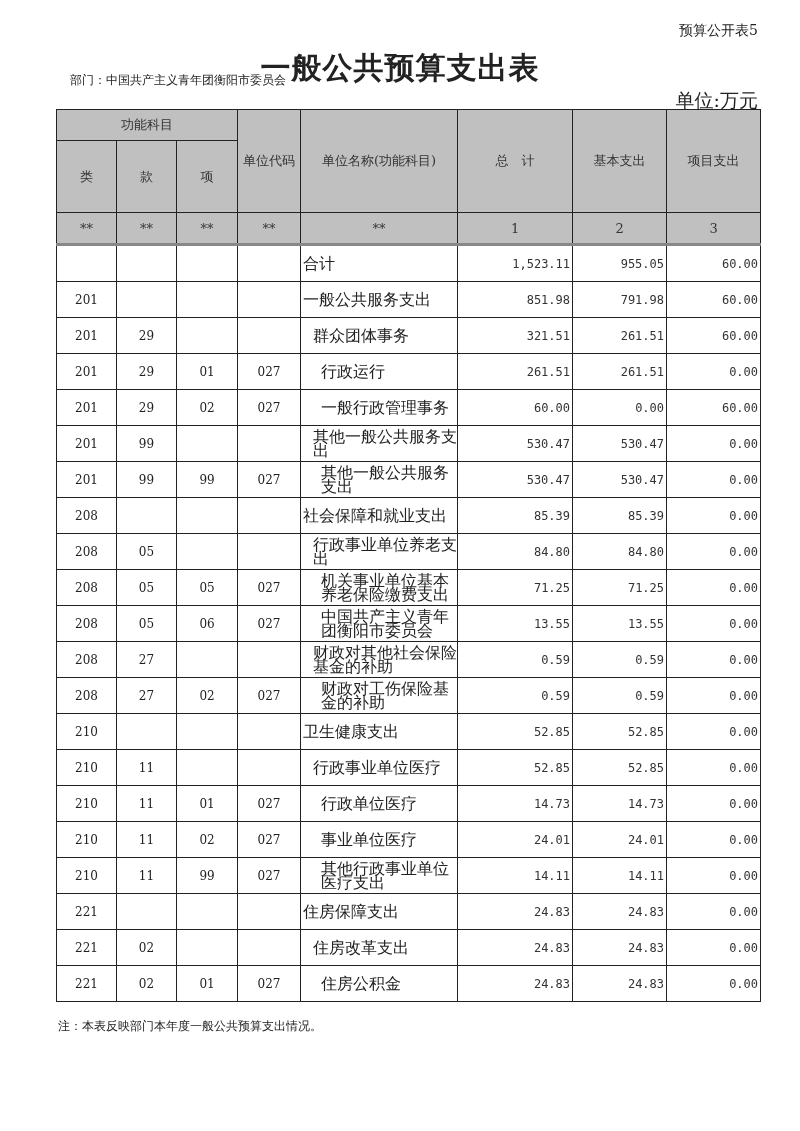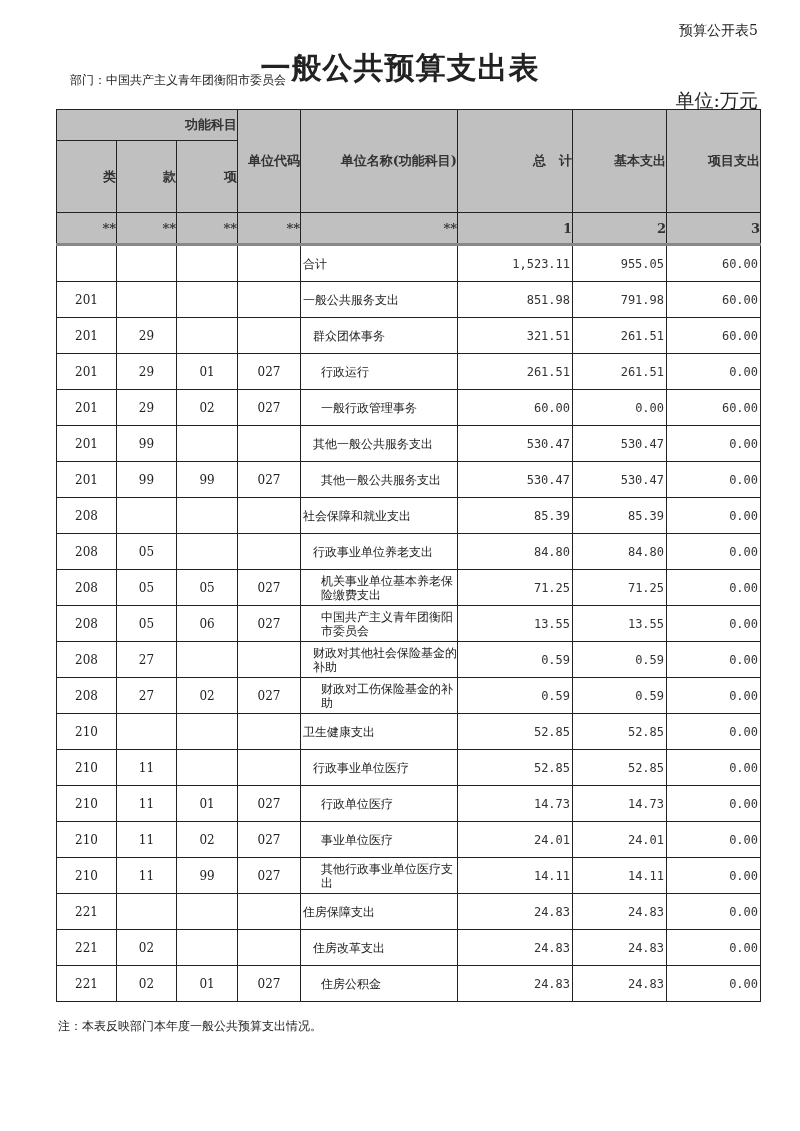--- a/index.html
+++ b/index.html
@@ -3,28 +3,28 @@
 <meta charset="utf-8">
 <style>
   html, body { margin: 0; padding: 0; background: #ffffff; }
   body { width: 800px; height: 1131px; position: relative; font-family: "DejaVu Serif", "Liberation Serif", serif; color: #222; overflow: hidden; }
   .form-no { position: absolute; right: 42px; top: 22px; font-size: 14px; }
   .title { position: absolute; left: 0; right: 0; top: 48px; text-align: center; font-size: 30px; font-weight: bold; letter-spacing: 1px; font-family: "DejaVu Sans", "Liberation Sans", sans-serif; }
   .dept { position: absolute; left: 58px; top: 72px; font-size: 12px; margin-left: 12px; }
   .unit { position: absolute; right: 42px; top: 88px; font-size: 19px; }
   table { position: absolute; left: 56px; top: 109px; border-collapse: collapse; table-layout: fixed; width: 704px; font-size: 12px; }
   td, th { border: 1px solid #222; padding: 0; }
-  th { background: #c0c0c0; font-weight: bold; font-size: 13px; color: #333; text-align: right; }
+  th { background: #c0c0c0; font-weight: normal; font-size: 13px; color: #333; }
   thead tr.h1 th { height: 30px; }
   thead tr.h2 th { height: 71px; }
   thead tr.h3 th { height: 30px; border-bottom: 3px solid #888; }
   tbody td { height: 35px; background: #fff; }
   td.c { text-align: center; }
   td.num { text-align: right; padding-right: 2px; font-family: "DejaVu Sans Mono", "Liberation Mono", monospace; font-size: 12px; color: #333; }
-  td.name { text-align: left; padding-left: 2px; line-height: 14px; font-size: 12px; }
+  td.name { text-align: left; padding-left: 2px; line-height: 14px; font-size: 16px; }
   .ind1 { padding-left: 12px !important; }
   .ind2 { padding-left: 20px !important; margin-left: 16px; }
   .note { position: absolute; left: 58px; top: 1006px; font-size: 12px; margin-top: 12px; }
 </style>
 </head>
 <body>
 
 <div class="form-no">预算公开表5</div>
 <div class="title">一般公共预算支出表</div>
 <div class="dept">部门：中国共产主义青年团衡阳市委员会</div>

